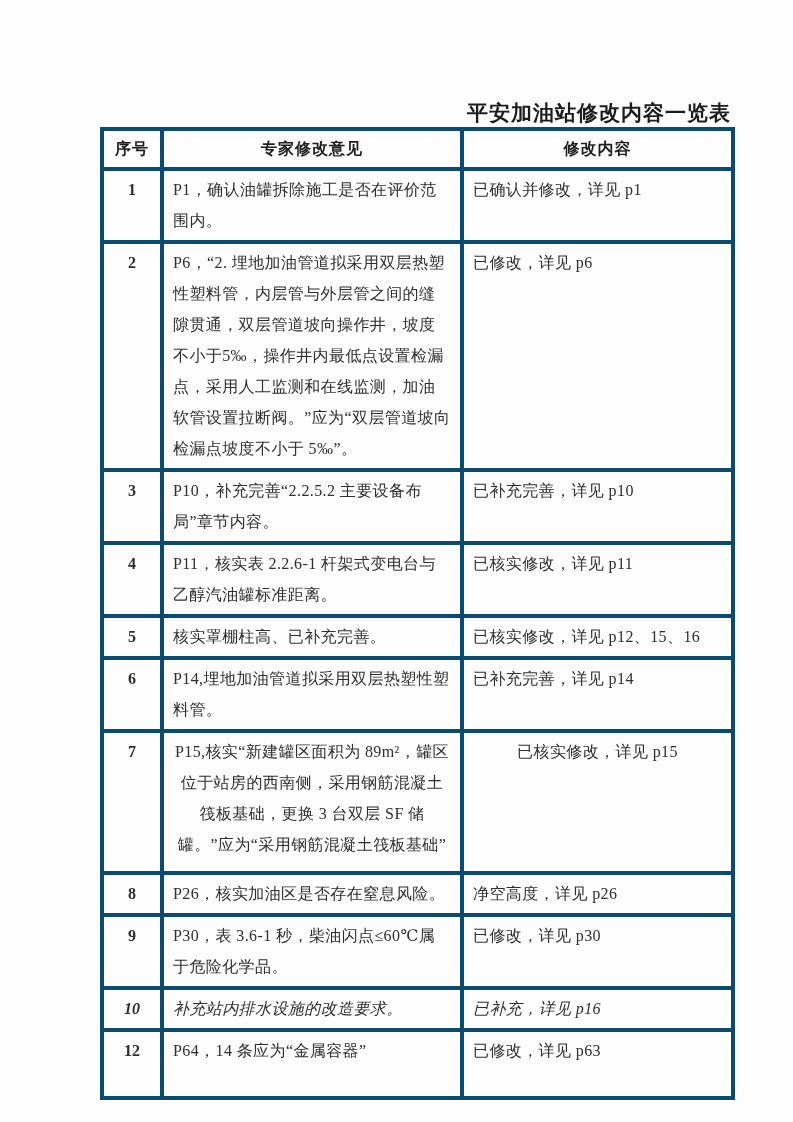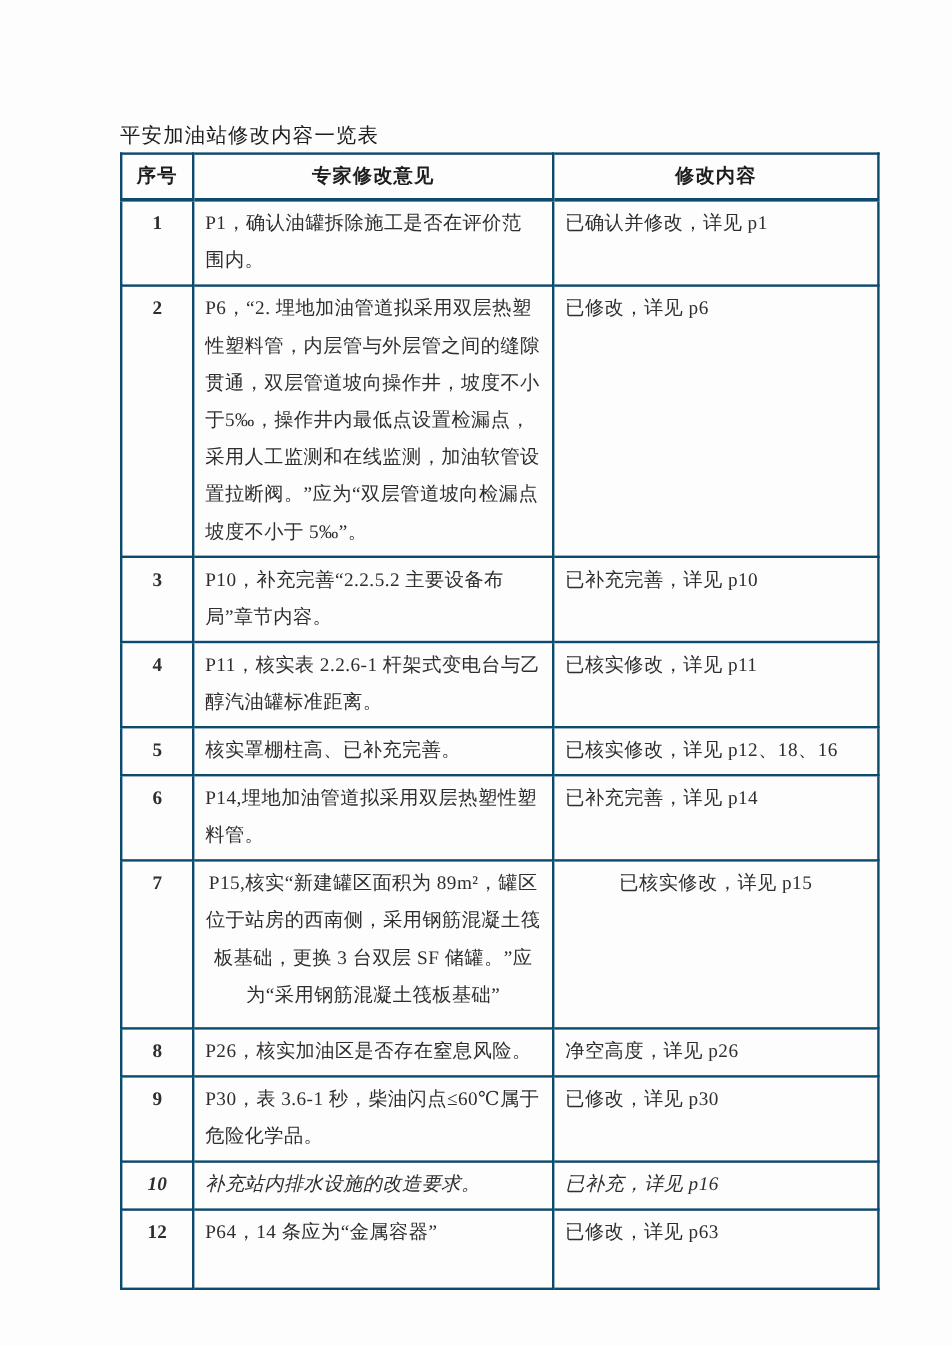--- a/index.html
+++ b/index.html
@@ -18,41 +18,41 @@
   .page {
     width: 793px;
     height: 1122px;
     background: #fdfdfd;
   }
   .doc-title {
     margin: 0;
     padding-top: 103px;
     margin-left: 100px;
     width: 631px;
-    text-align: left;
-    font-size: 17px;
-    font-weight: normal;
+    text-align: right;
+    font-size: 21px;
+    font-weight: bold;
     color: #1c1c1c;
     letter-spacing: 1px;
     line-height: 20px;
   }
   table.revision-table {
     border-collapse: collapse;
     table-layout: fixed;
     margin-left: 100px;
     margin-top: 4px;
     width: 631px;
     background: #fdfdfd;
   }
   .revision-table col.c-num { width: 60px; }
   .revision-table col.c-opinion { width: 300px; }
   .revision-table col.c-mod { width: 271px; }
   .revision-table th,
   .revision-table td {
-    border: 2px solid #0c4a6e;
+    border: 4px solid #0c4a6e;
     vertical-align: top;
     overflow: hidden;
   }
   .revision-table th {
     font-size: 16px;
     font-weight: bold;
     color: #1e1e1e;
     text-align: center;
     padding: 8px 4px 7px;
     border-bottom-width: 3px;
@@ -122,21 +122,21 @@
         <td>已补充完善，详见 p10</td>
       </tr>
       <tr>
         <td class="num-cell">4</td>
         <td>P11，核实表 2.2.6-1 杆架式变电台与乙醇汽油罐标准距离。</td>
         <td>已核实修改，详见 p11</td>
       </tr>
       <tr>
         <td class="num-cell">5</td>
         <td>核实罩棚柱高、已补充完善。</td>
-        <td>已核实修改，详见 p12、18、16</td>
+        <td>已核实修改，详见 p12、15、16</td>
       </tr>
       <tr>
         <td class="num-cell">6</td>
         <td>P14,埋地加油管道拟采用双层热塑性塑料管。</td>
         <td>已补充完善，详见 p14</td>
       </tr>
       <tr>
         <td class="num-cell">7</td>
         <td>P15,核实“新建罐区面积为 89m²，罐区位于站房的西南侧，采用钢筋混凝土筏板基础，更换 3 台双层 SF 储罐。”应为“采用钢筋混凝土筏板基础”</td>
         <td>已核实修改，详见 p15</td>

